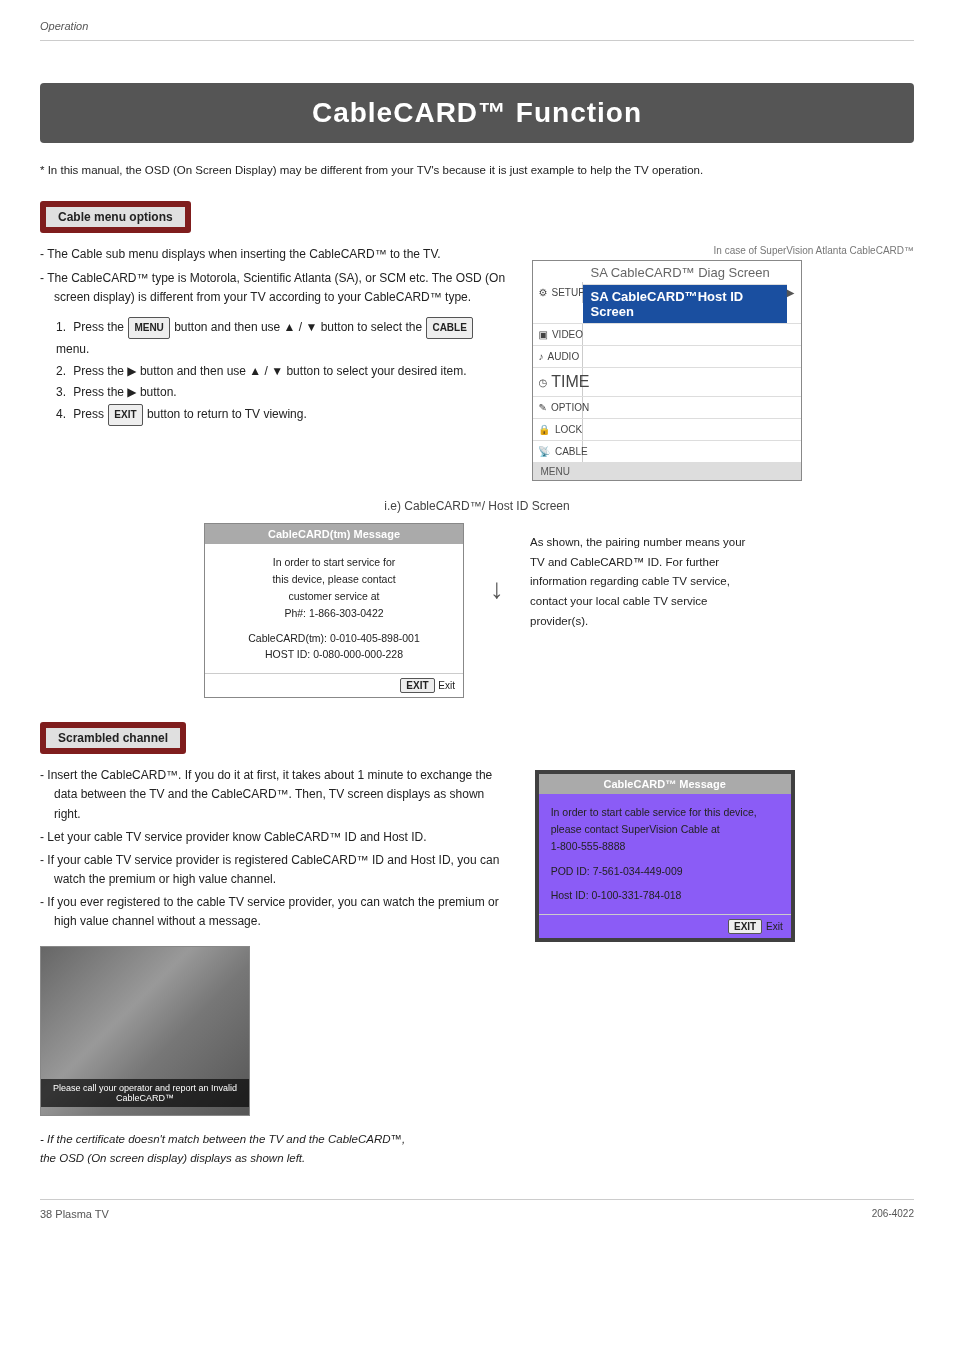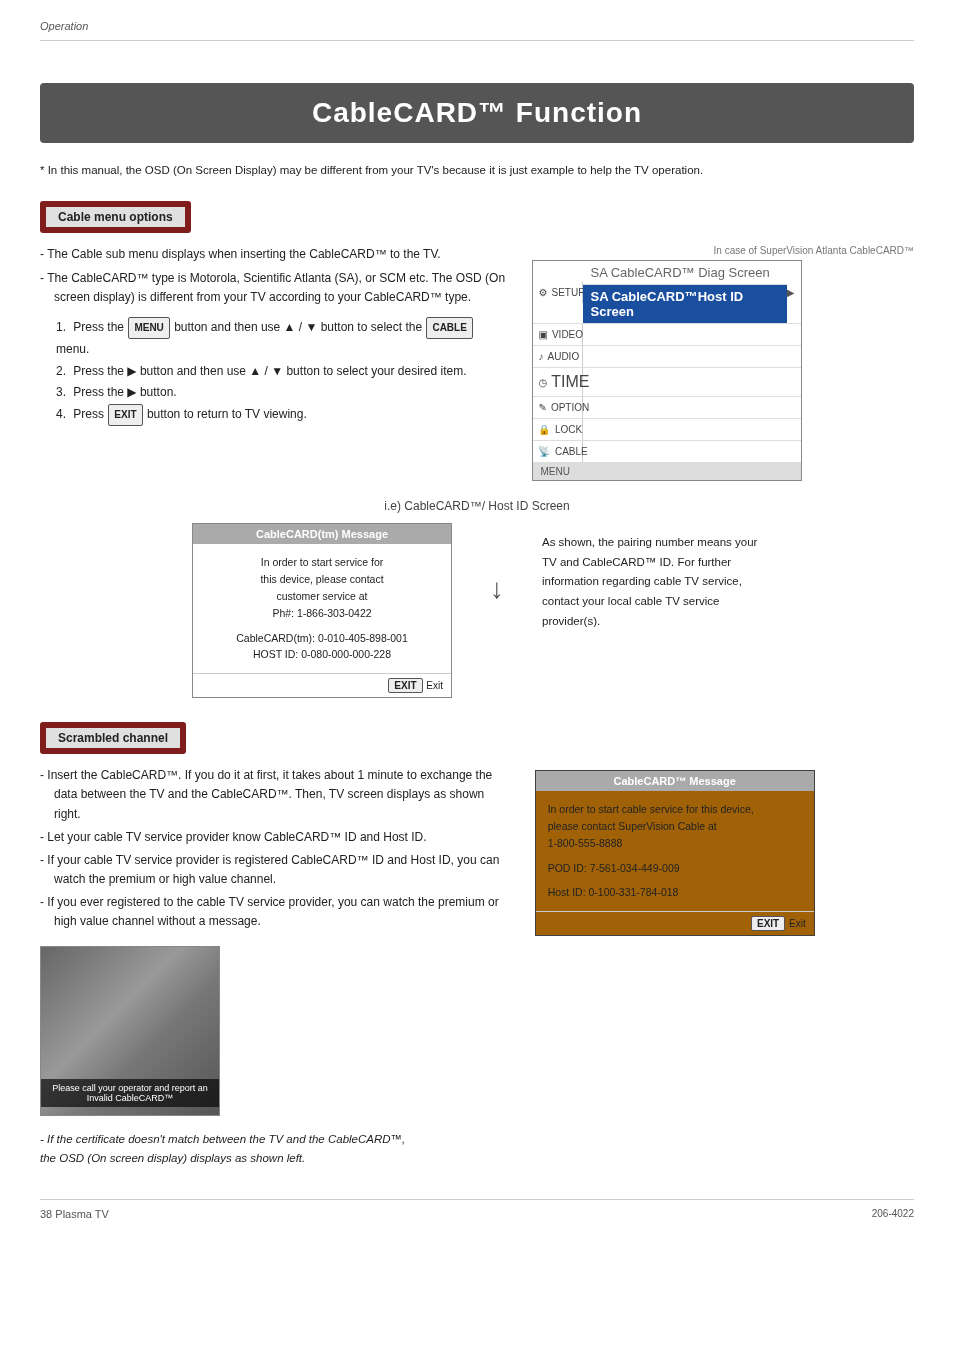--- a/index.html
+++ b/index.html
@@ -149,21 +149,21 @@
     }
     .host-screen-label {
       font-size: 12px;
       color: #444;
       margin-bottom: 10px;
     }
     .host-screen-layout {
       display: flex;
       align-items: flex-start;
       justify-content: center;
-      gap: 38px;
+      gap: 26px;
     }
     .cablecard-msg-box {
       border: 1px solid #888;
       width: 260px;
       font-size: 11px;
       background: #fff;
     }
     .cablecard-msg-title {
       background: #aaa;
       color: #fff;
@@ -206,21 +206,21 @@
       gap: 31px;
       margin-top: 0;
     }
     .scrambled-left {
       flex: 1.1;
     }
     .scrambled-right {
       flex: 0.9;
     }
     .tv-image-placeholder {
-      width: 180px;
+      width: 210px;
       height: 170px;
       border: 1px solid #888;
       background: #14532d;
       position: relative;
       overflow: hidden;
       margin-top: 14px;
     }
     .tv-overlay-text {
       position: absolute;
       bottom: 8px;
@@ -231,24 +231,24 @@
       font-size: 9px;
       padding: 4px 6px;
       text-align: center;
     }
     .tv-image-inner {
       width: 100%;
       height: 100%;
       background: linear-gradient(135deg, #666 0%, #999 40%, #777 60%, #555 100%);
     }
     .cablecard-msg-box2 {
-      border: 1px solid #404040;
-      width: 280px;
-      font-size: 11px;
-      background: #a16207;
+      border: 4px solid #404040;
+      width: 260px;
+      font-size: 11px;
+      background: #8b5cf6;
       margin-top: 4px;
     }
     .page-footer {
       display: flex;
       justify-content: space-between;
       align-items: center;
       margin-top: 30px;
       border-top: 1px solid #ccc;
       padding-top: 8px;
     }

